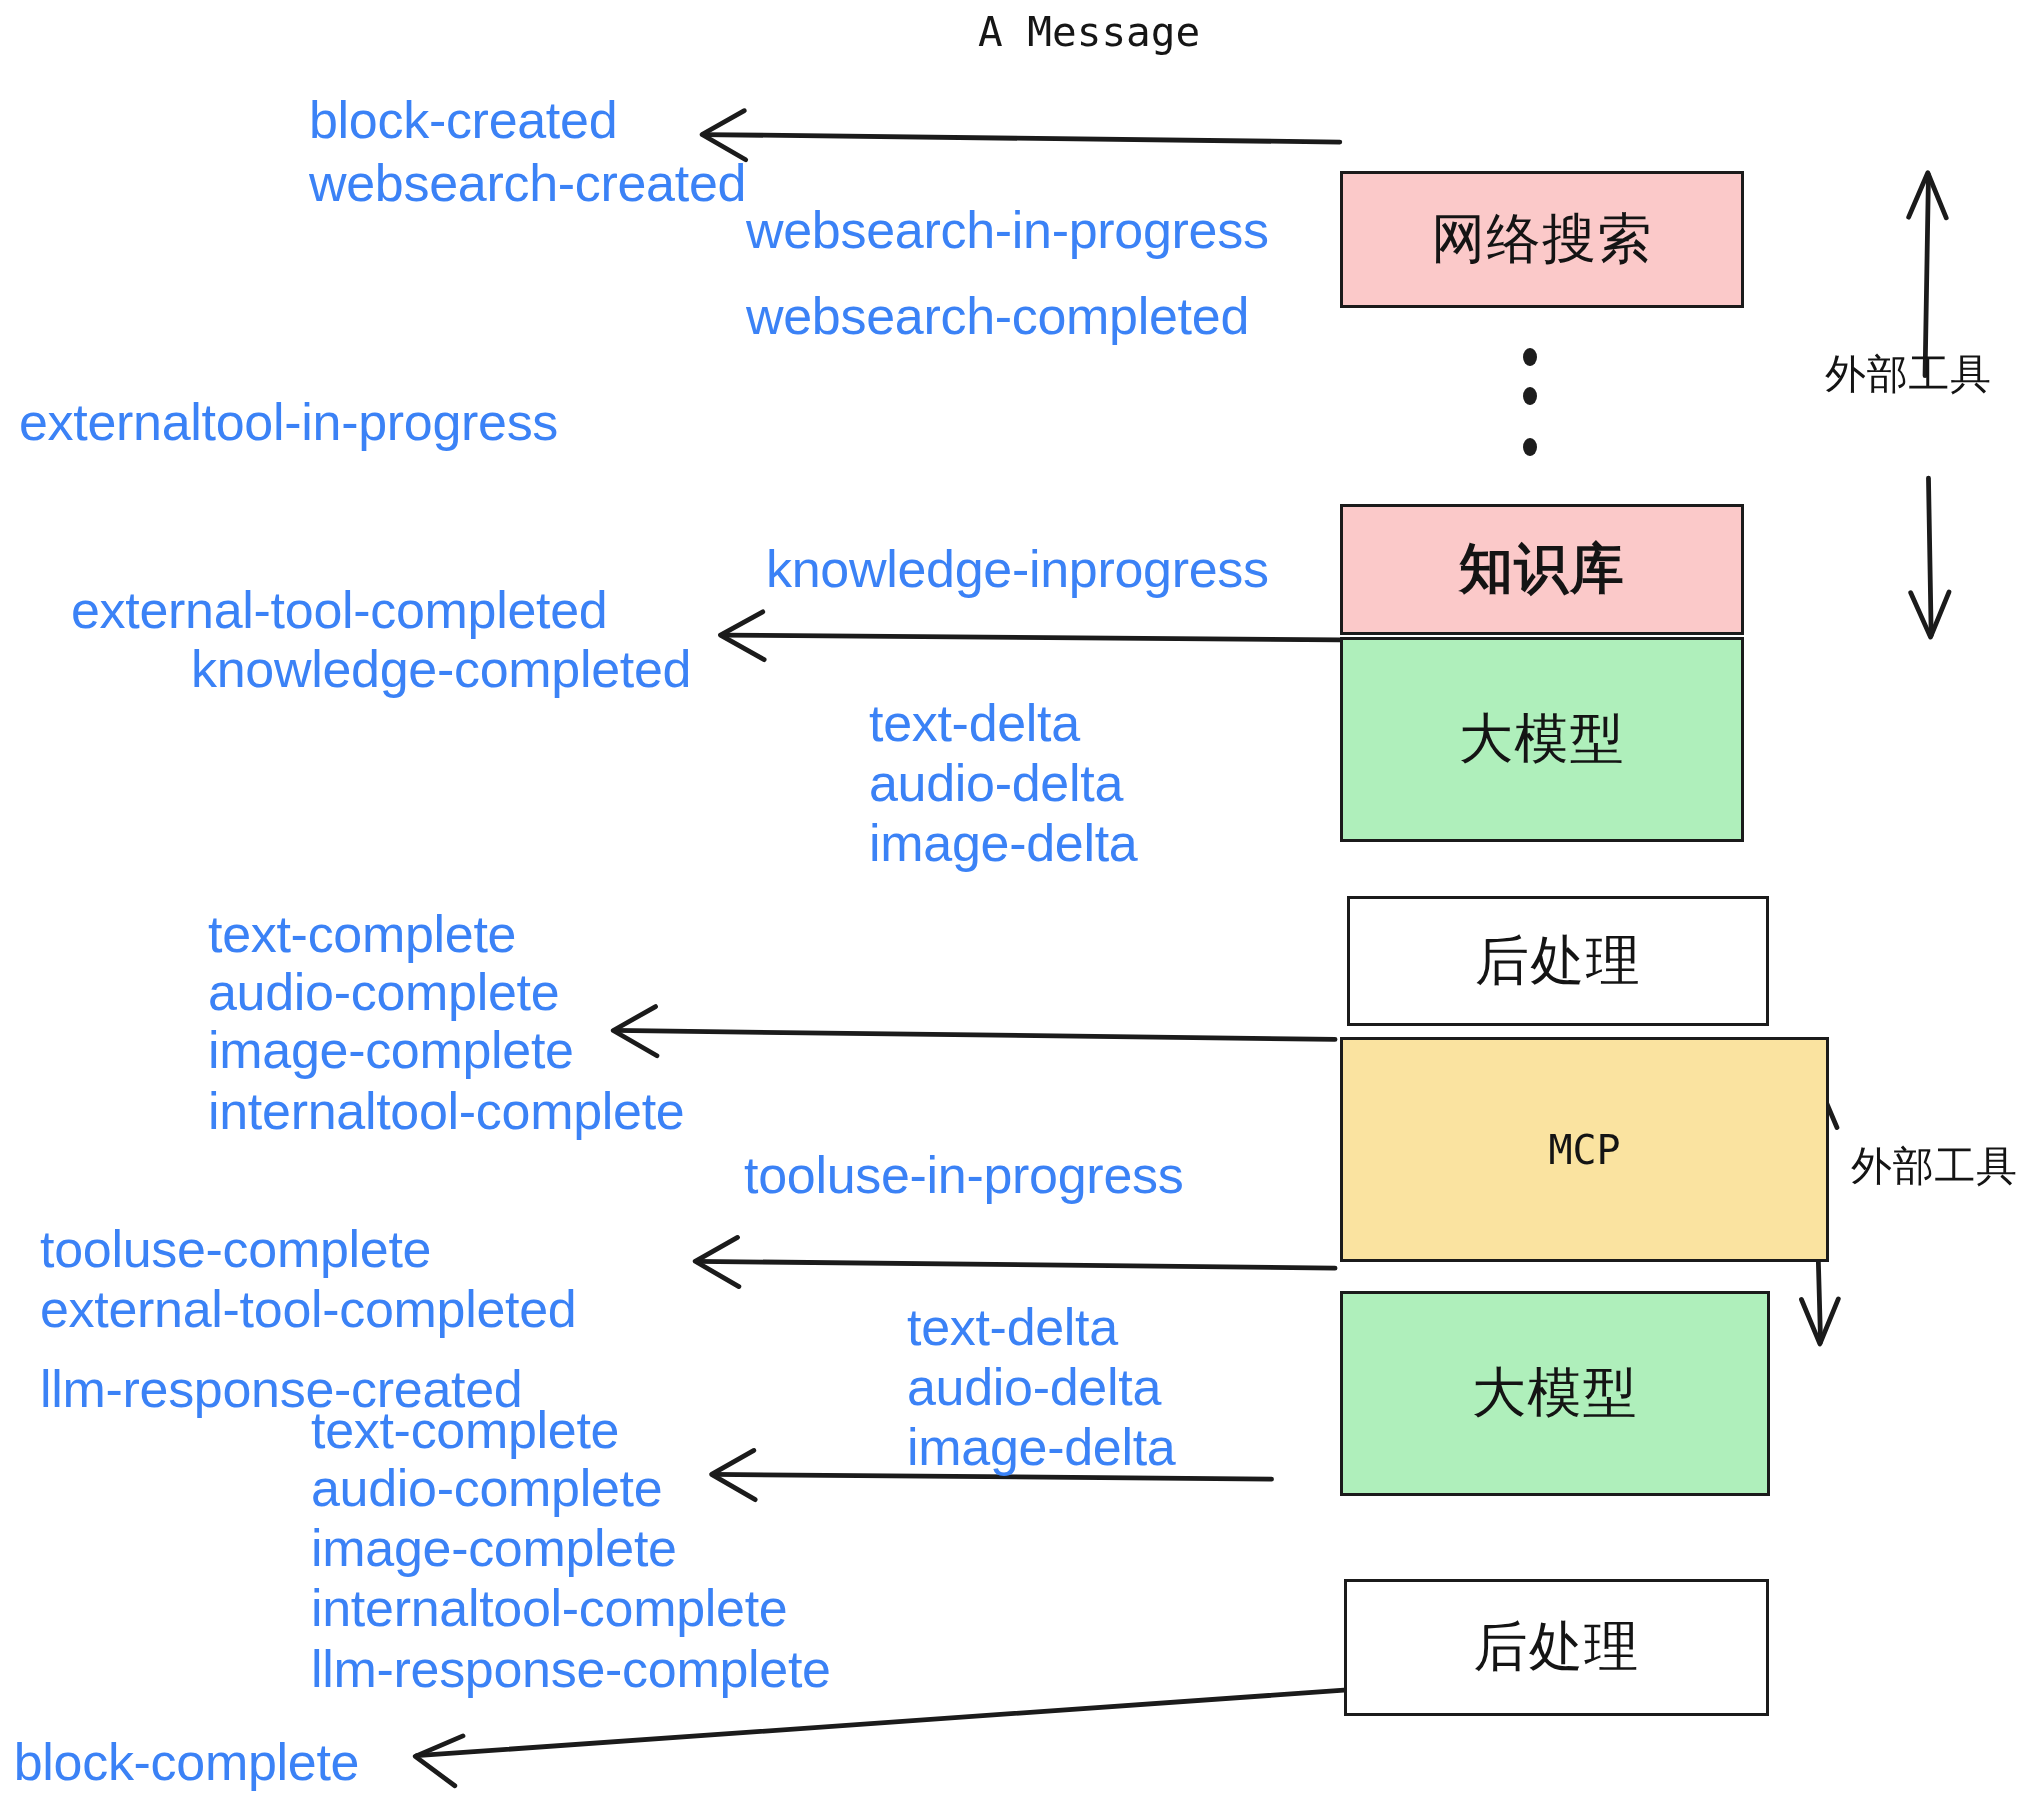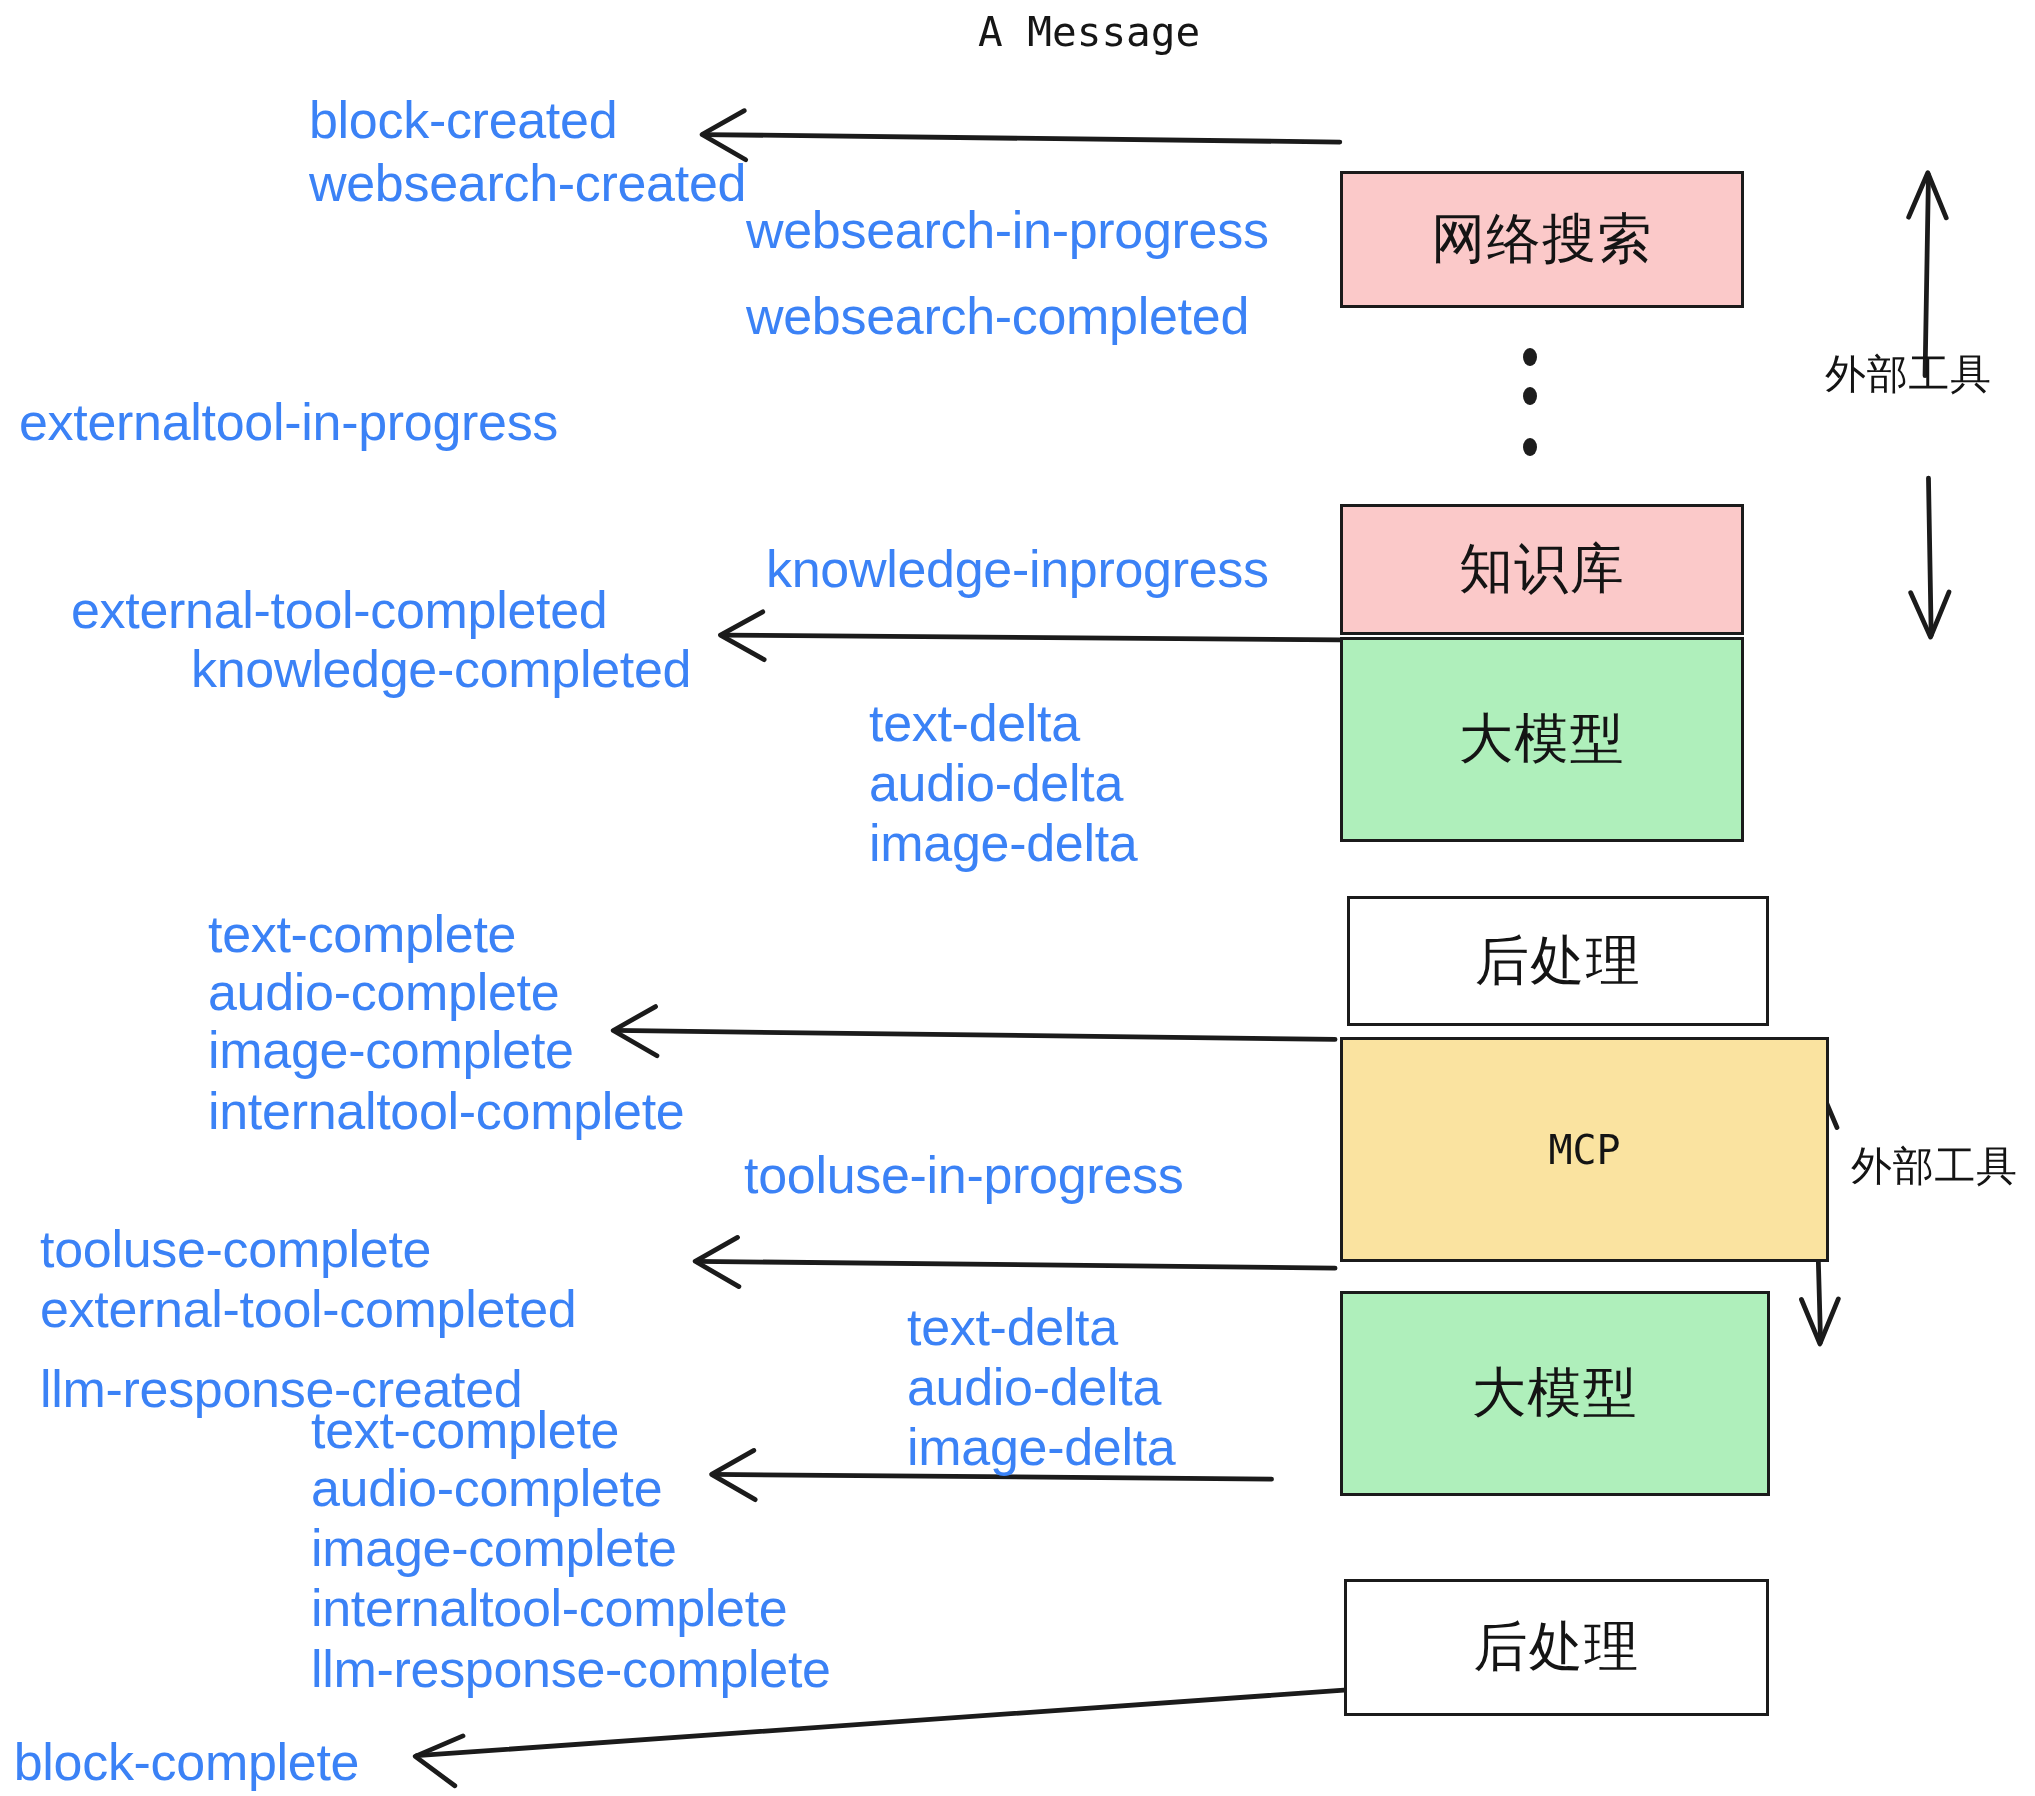--- a/index.html
+++ b/index.html
@@ -142,21 +142,21 @@
   <div class="evt" style="left:13.7px;top:1736px;">block-complete</div>
 
   <div class="box" style="left:1340px;top:171px;width:404px;height:137px;background:#FBC9C9;">
     <span>网络搜索</span>
   </div>
 
   <div class="dot" style="left:1523px;top:348px;"></div>
   <div class="dot" style="left:1523px;top:387px;"></div>
   <div class="dot" style="left:1523px;top:438px;"></div>
 
-  <div class="box" style="left:1340px;top:504px;width:404px;height:131px;background:#FBC9C9;">
+  <div class="box" style="left:1340px;top:504px;width:404px;height:131px;background:#FBC9C9;font-weight:bold;">
     <span>知识库</span>
   </div>
 
   <div class="box" style="left:1340px;top:637px;width:404px;height:205px;background:#AFEFBB;">
     <span>大模型</span>
   </div>
 
   <div class="box" style="left:1347px;top:896px;width:422px;height:130px;background:#FFFFFF;">
     <span>后处理</span>
   </div>

